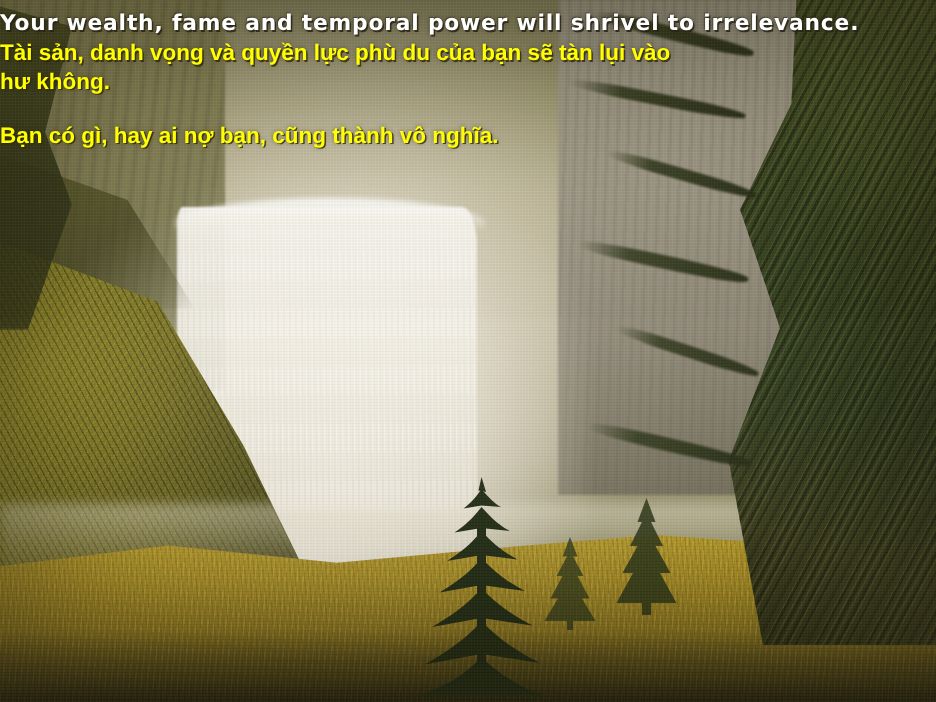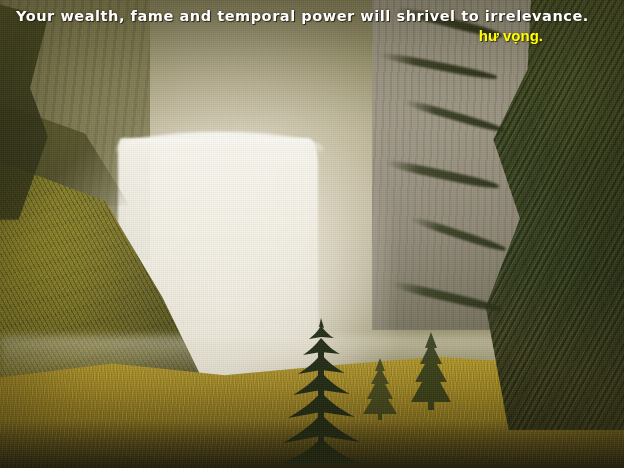--- a/index.html
+++ b/index.html
@@ -195,23 +195,23 @@
     background-image:
       repeating-linear-gradient(0deg, rgba(255,255,255,0.035) 0px, rgba(255,255,255,0.035) 1px, rgba(0,0,0,0.035) 1px, rgba(0,0,0,0.035) 2px),
       repeating-linear-gradient(90deg, rgba(255,255,255,0.028) 0px, rgba(255,255,255,0.028) 1px, rgba(0,0,0,0.028) 1px, rgba(0,0,0,0.028) 2px);
     pointer-events: none;
     opacity: .65;
   }
 
   
   #caption {
     position: absolute;
-    left: 16px; top: 0; width: 527px;
+    left: 0; top: 0; width: 527px;
     padding-top: 7px;
-    text-align: right;
+    text-align: left;
     z-index: 40;
   }
   .line {
     line-height: 1.30;
     white-space: nowrap;
   }
   .en {
     font-family: "DejaVu Sans", sans-serif;
     font-size: 14.5px;
     font-weight: 700;
@@ -294,22 +294,24 @@
   </div>
 
   <div class="layer" id="grade"></div>
   <div class="layer" id="vignette"></div>
   <div class="layer" id="grain"></div>
 
   <div id="caption">
 
     <div class="line en">Your wealth, fame and temporal power will shrivel to irrelevance.</div>
 
-
-    <div class="line vi">hư vọng.</div>
+    <div class="line vi">Tài sản, danh vọng và quyền lực phù du của bạn sẽ tàn lụi vào</div>
+
+    <div class="line vi">hư không.</div>
 
     <div class="gap"></div>
 
 
+    <div class="line vi">Bạn có gì, hay ai nợ bạn, cũng thành vô nghĩa.</div>
 
   </div>
 
 </div>
 
 </body></html>

